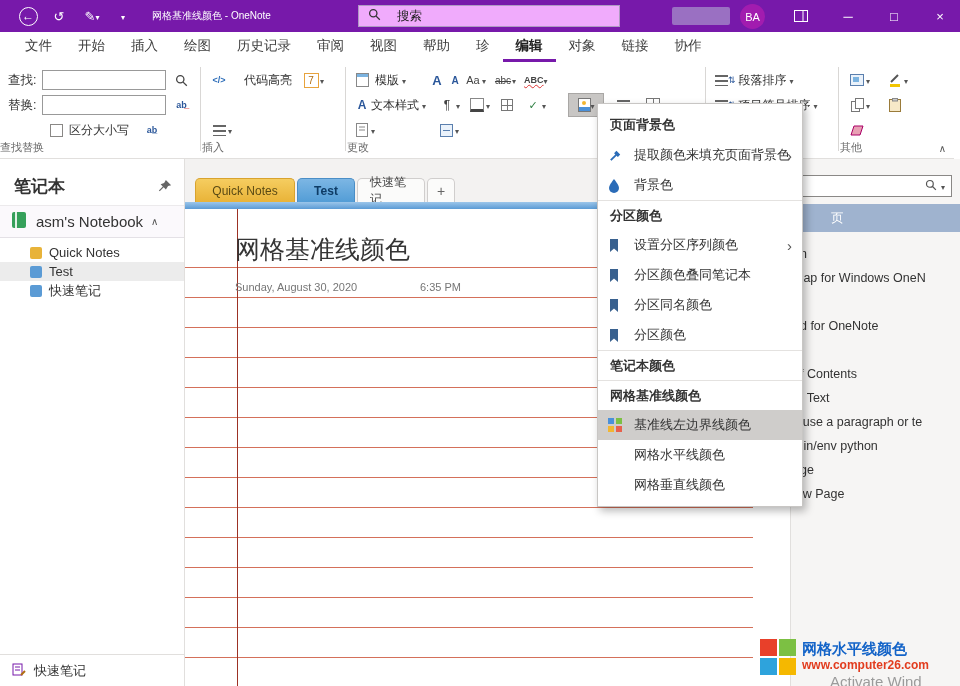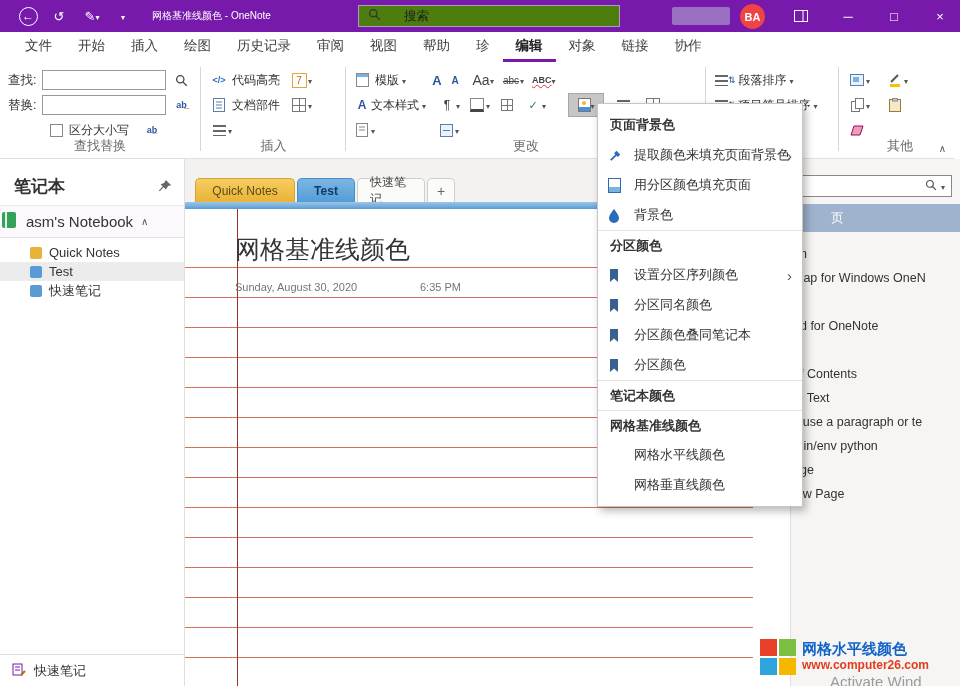--- a/index.html
+++ b/index.html
@@ -6,55 +6,55 @@
   body{width:960px;height:686px;position:relative;overflow:hidden;background:#fff;
        font-family:"Liberation Sans",sans-serif;font-size:13px;color:#333}
 
   
   #titlebar{position:absolute;left:0;top:0;width:960px;height:32px;background:#7719aa;color:#fff;z-index:40}
   .tbtn{position:absolute;top:0;height:32px;display:flex;align-items:center;justify-content:center;color:#fff;cursor:default}
   .circ{border:1px solid #fff;border-radius:50%;width:19px;height:19px;line-height:17px;text-align:center;font-size:12px}
   .cv::after{content:"▾";font-size:8px;color:inherit;vertical-align:middle}
   .cv.dark::after{color:#555}
   #tb-title{position:absolute;left:152px;top:0;line-height:32px;font-size:10px}
-  #tb-search{position:absolute;left:358px;top:5px;width:262px;height:22px;background:#4d7c0f;border:1px solid #ae9ac2;
-             display:flex;align-items:center;gap:23px;padding-left:9px;color:#1d1d1d;font-size:12.5px}
+  #tb-search{position:absolute;left:358px;top:5px;width:262px;height:22px;background:#f0abfc;border:1px solid #ae9ac2;
+             display:flex;align-items:center;gap:16px;padding-left:9px;color:#1d1d1d;font-size:12.5px}
   #tb-redacted{position:absolute;left:672px;top:7px;width:58px;height:18px;background:#9a70c2;border-radius:2px}
-  #tb-avatar{position:absolute;left:740px;top:4px;width:25px;height:25px;border-radius:50%;background:#ef4444;
-             color:#fff;font-size:11px;font-weight:bold;display:flex;align-items:center;justify-content:center}
+  #tb-avatar{position:absolute;left:740px;top:4px;width:25px;height:25px;border-radius:50%;background:#a21caf;
+             color:#fff;font-size:11px;font-weight:normal;display:flex;align-items:center;justify-content:center}
   .winctl{font-size:13px;width:40px}
 
   
   #menubar{position:absolute;left:0;top:32px;width:960px;height:30px;background:#fff;display:flex;padding-left:12px}
   .mtab{padding:0 13px;line-height:28px;font-size:13.5px;color:#3d3d3d;position:relative;cursor:default}
   .mtab.active{color:#222;border-bottom:3px solid #7719aa;font-weight:bold}
 
   
   #ribbon{position:absolute;left:0;top:62px;width:954px;height:97px;background:#fff;border-bottom:1px solid #e1dfdd}
   .rgroup{position:absolute;top:0;height:96px}
   .rdiv{position:absolute;top:5px;height:84px;width:1px;background:#d9d7d5}
-  .glabel{position:absolute;bottom:3px;left:0;right:0;text-align:center;font-size:13px;color:#6a6a6a}
+  .glabel{position:absolute;bottom:3px;left:0;right:0;font-size:11px;color:#6a6a6a}
   .rrow{position:absolute;left:0;right:0;height:24px;display:flex;align-items:center}
   .rlabel{font-size:12.5px;color:#333}
   .rinput{height:20px;border:1px solid #999;background:#fff;font-size:12px;padding:0 4px;width:124px}
   .ibtn{display:inline-flex;align-items:center;justify-content:center;min-width:18px;height:20px;color:#444}
   .chk{width:13px;height:13px;border:1px solid #8a8886;background:#fff;display:inline-block}
   .smalltxt{font-size:12px;color:#333}
   .pressed{background:#c8c6c4;border:1px solid #a9a7a5}
   .bars{width:13px;height:11px;background:repeating-linear-gradient(to bottom,#666 0 2px,transparent 2px 5px)}
   .gridico{width:14px;height:14px;border:1px solid #777;
            background:linear-gradient(#777,#777) 50% 0/1px 100% no-repeat,linear-gradient(#777,#777) 0 50%/100% 1px no-repeat}
   .chup{font-size:10px;color:#555}
 
   
   #sidebar{position:absolute;left:0;top:159px;width:185px;bottom:0;background:#fff;border-right:1px solid #e1dfdd}
   #sb-header{position:absolute;left:14px;top:16px;font-size:17px;font-weight:bold;color:#333}
   #sb-pin{position:absolute;right:12px;top:20px}
   #sb-notebook{position:absolute;left:0;right:0;top:46px;height:33px;background:#fbf9fc;border-top:1px solid #eceaec;
-               border-bottom:1px solid #e4e1e6;display:flex;align-items:center;padding-left:0;gap:8px}
+               border-bottom:1px solid #e4e1e6;display:flex;align-items:center;padding-left:10px;gap:8px}
   #sb-notebook .nb-label{font-size:15px;color:#333}
   .sbrow{position:absolute;left:0;right:0;height:19px;display:flex;align-items:center;padding-left:30px;gap:7px;font-size:13px;color:#333}
   .sbrow.selected{background:#ececec}
   .sq{width:12px;height:12px;border-radius:2px;display:inline-block;flex:none}
   #sb-footer{position:absolute;left:0;right:0;bottom:0;height:32px;border-top:1px solid #e1dfdd;
              display:flex;align-items:center;gap:8px;padding-left:12px;font-size:13px}
 
   #content{position:absolute;left:185px;top:159px;width:605px;bottom:0;background:#f3f2f1}
   #tabbar{position:absolute;left:10px;top:19px;height:24px;display:flex;gap:2px}
   .ptab{height:24px;border-radius:5px 5px 0 0;display:flex;align-items:center;justify-content:center;
@@ -178,38 +178,23 @@
       <input class="rinput" style="margin-left: 6px;" value="">
       <span class="ibtn" style="margin-left:6px;font-size:9px;color:#2b579a;font-weight:bold">ab<span style="color:#c00">̲</span></span>
     </div>
     <div class="glabel">查找替换</div>
   </div>
   <div class="rdiv" style="left:200px"></div>
 
   <div class="rgroup" style="left:202px;width:143px">
     <div class="rrow" style="top:6px">
       <span class="ibtn" style="margin-left:8px;font-size:9px;color:#2b6cb8;font-weight:bold">&lt;/&gt;</span>
-      <span class="smalltxt" style="margin-left:4px">代码高亮</span>
+      <span class="smalltxt" style="margin-left:16px">代码高亮</span>
       <span class="ibtn" style="margin-left:10px">
           <span style="width:15px;height:15px;border:1px solid #e8a33d;color:#b06d10;font-size:10px;text-align:center;line-height:13px;display:inline-block">7</span>
-        </span>
-      <span class="cv dark"></span>
-    </div>
-    <div class="rrow" style="top:31px">
-      <span class="ibtn" style="margin-left:8px">
-        <svg width="12" height="14" viewBox="0 0 12 14">
-            <rect x="0.5" y="0.5" width="11" height="13" fill="#fff" stroke="#5a7fae"></rect>
-            <line x1="3" y1="4" x2="9" y2="4" stroke="#5a7fae"></line>
-            <line x1="3" y1="7" x2="9" y2="7" stroke="#5a7fae"></line>
-            <line x1="3" y1="10" x2="9" y2="10" stroke="#5a7fae"></line>
-          </svg>
-      </span>
-      <span class="smalltxt" style="margin-left:4px">文档部件</span>
-      <span class="ibtn" style="margin-left:10px">
-          <span class="gridico"></span>
         </span>
       <span class="cv dark"></span>
     </div>
     <div class="rrow" style="top:56px">
       <span class="ibtn" style="margin-left:8px">
           <span class="bars"></span>
         </span>
       <span class="cv dark"></span>
     </div>
     <div class="glabel">插入</div>
@@ -221,21 +206,21 @@
       <span class="ibtn" style="margin-left:6px">
         <svg width="13" height="14" viewBox="0 0 13 14">
             <rect x="0.5" y="0.5" width="12" height="13" fill="#fff" stroke="#888"></rect>
             <rect x="1" y="1" width="11" height="3" fill="#7bb3e0"></rect>
           </svg>
       </span>
       <span class="smalltxt" style="margin-left:4px">模版</span>
       <span class="cv dark" style="margin-left:3px"></span>
       <span class="ibtn" style="margin-left:22px;font-size:13px;font-weight:bold;color:#2b579a">A</span>
       <span class="ibtn" style="font-size:10px;font-weight:bold;color:#2b579a">A</span>
-      <span class="ibtn" style="margin-left:8px;font-size:14px;color:#444">Aa</span>
+      <span class="ibtn" style="font-size:11px;color:#444">Aa</span>
       <span class="cv dark"></span>
       <span class="ibtn" style="margin-left:8px;font-size:10px;color:#444;text-decoration:line-through">abc</span>
       <span class="cv dark"></span>
       <span class="ibtn" style="margin-left:8px;font-size:9px;color:#444;font-weight:bold;text-decoration:underline wavy #d33">ABC</span>
       <span class="cv dark"></span>
     </div>
     <div class="rrow" style="top:31px">
       <span class="ibtn" style="margin-left:6px;font-size:12px;font-weight:bold;color:#2b579a">A</span>
       <span class="smalltxt" style="">文本样式</span>
       <span class="cv dark" style="margin-left:3px"></span>
@@ -442,29 +427,20 @@
       <svg width="15" height="15" viewBox="0 0 16 16">
           <line x1="3" y1="13" x2="9" y2="7" stroke="#2b6cb8" stroke-width="2"></line>
           <path d="M9 3l4 4-2.5 2.5-4-4z" fill="#2b6cb8"></path>
         </svg>
     </span>
     <span>提取颜色来填充页面背景色</span>
     <span class="sub">›</span>
   </div>
   <div class="mi">
     <span class="mico">
-      <svg width="13" height="15" viewBox="0 0 13 15">
-          <rect x="0.5" y="0.5" width="12" height="14" fill="#fff" stroke="#2b6cb8"></rect>
-          <rect x="1" y="9" width="11" height="5" fill="#7bb3e0"></rect>
-        </svg>
-    </span>
-    <span>用分区颜色填充页面</span>
-  </div>
-  <div class="mi">
-    <span class="mico">
       <svg width="12" height="15" viewBox="0 0 12 15">
           <path d="M6 1C6 1 11 7 11 10a5 5 0 0 1-10 0C1 7 6 1 6 1z" fill="#2b6cb8"></path>
         </svg>
     </span>
     <span>背景色</span>
   </div>
 
   <div class="mh sep">分区颜色</div>
   <div class="mi">
     <span class="mico">
@@ -474,42 +450,53 @@
     </span>
     <span>设置分区序列颜色</span>
     <span class="sub">›</span>
   </div>
   <div class="mi">
     <span class="mico">
       <svg width="12" height="15" viewBox="0 0 12 15">
           <path d="M2 1h8v13l-4-3.5L2 14z" fill="#39618f"></path>
         </svg>
     </span>
-    <span>分区同名颜色</span>
+    <span>分区颜色叠同笔记本</span>
   </div>
   <div class="mi">
     <span class="mico">
       <svg width="12" height="15" viewBox="0 0 12 15">
           <path d="M2 1h8v13l-4-3.5L2 14z" fill="#39618f"></path>
         </svg>
     </span>
-    <span>分区颜色叠同笔记本</span>
+    <span>分区同名颜色</span>
   </div>
   <div class="mi">
     <span class="mico">
       <svg width="12" height="15" viewBox="0 0 12 15">
           <path d="M2 1h8v13l-4-3.5L2 14z" fill="#39618f"></path>
         </svg>
     </span>
     <span>分区颜色</span>
   </div>
 
   <div class="mh sep">笔记本颜色</div>
 
   <div class="mh sep">网格基准线颜色</div>
+  <div class="mi hl">
+    <span class="mico">
+      <svg width="14" height="14" viewBox="0 0 14 14">
+          <rect x="0" y="0" width="6" height="6" fill="#4a90d9"></rect>
+          <rect x="8" y="0" width="6" height="6" fill="#7cc043"></rect>
+          <rect x="0" y="8" width="6" height="6" fill="#f2b632"></rect>
+          <rect x="8" y="8" width="6" height="6" fill="#e8604c"></rect>
+        </svg>
+    </span>
+    <span>基准线左边界线颜色</span>
+  </div>
   <div class="mi">
     <span class="mico"></span>
     <span>网格水平线颜色</span>
   </div>
   <div class="mi">
     <span class="mico"></span>
     <span>网格垂直线颜色</span>
   </div>
 </div>
 

